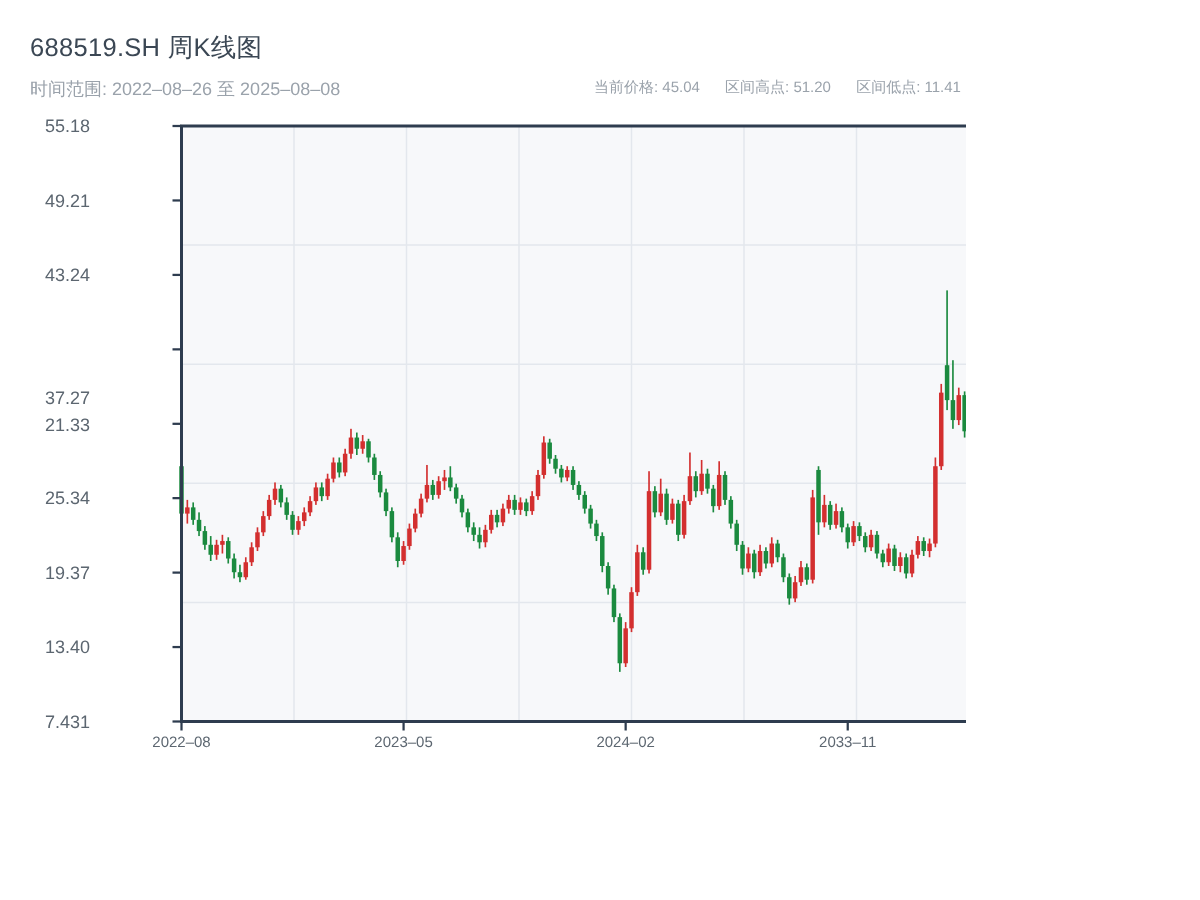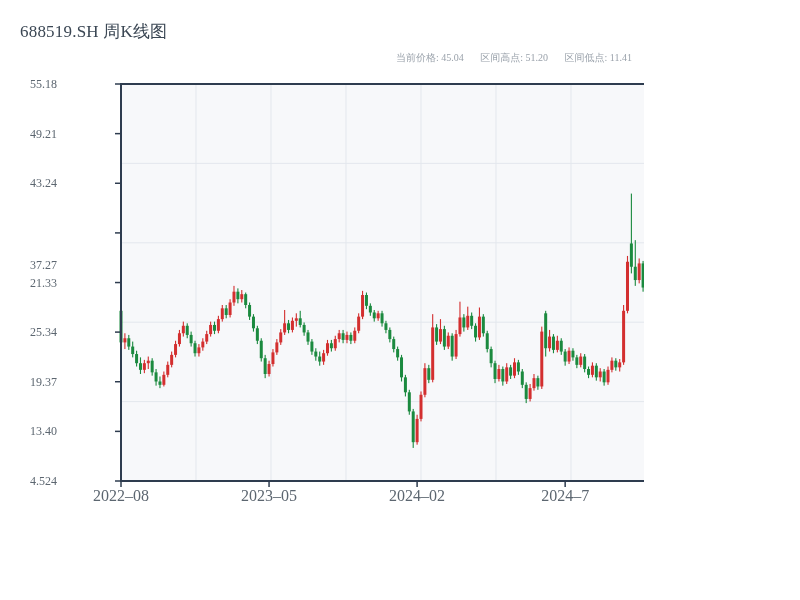--- a/index.html
+++ b/index.html
@@ -1,33 +1,34 @@
 <!DOCTYPE html>
 <html><head>
 <meta charset="utf-8">
 <style>
   html,body{margin:0;padding:0;background:#fff;}
   #app{position:relative;width:644px;height:600px;background:#ffffff;
-       font-family:Liberation Serif, serif;overflow:hidden;}
+       font-family:Liberation Sans, sans-serif;overflow:hidden;}
   .title{position:absolute;left:20px;top:20px;font-size:17px;font-weight:500;
          color:#3b4754;letter-spacing:.2px;}
   .subtitle{position:absolute;left:20px;top:51px;font-size:12px;color:#9aa2ab;}
   .inforow{position:absolute;left:396px;top:51px;font-size:10px;color:#9aa2ab;white-space:nowrap;}
   .inforow span{margin-right:14px;}
   .ylab{position:absolute;left:30px;width:78px;text-align:left;font-size:12px;
         color:#5c6670;line-height:14px;}
-  .xlab{position:absolute;width:80px;text-align:center;font-size:16px;
+  .xlab{position:absolute;width:80px;text-align:center;font-size:10px;
         color:#5c6670;top:489px;line-height:14px;}
   svg{position:absolute;overflow:visible;}
 </style>
 </head>
 <body>
 
 <div id="app">
   <div class="title">688519.SH 周K线图</div>
+  <div class="subtitle">时间范围: 2022–08–26 至 2025–08–08</div>
   <div class="inforow">
     <span>当前价格: 45.04</span>
     <span>区间高点: 51.20</span>
     <span>区间低点: 11.41</span>
   </div>
   <svg id="chart" style="left:113px;top:84px" width="616" height="404" viewBox="-8 0 616 404">
       <rect x="0" y="0" width="600" height="397" fill="#f7f8fa"></rect>
       <line x1="75" y1="0" x2="75" y2="397" stroke="#e3e7ed" stroke-width="1"></line>
       <line x1="150" y1="0" x2="150" y2="397" stroke="#e3e7ed" stroke-width="1"></line>
       <line x1="225" y1="0" x2="225" y2="397" stroke="#e3e7ed" stroke-width="1"></line>
@@ -377,21 +378,21 @@
     </svg>
   <div id="labels">
       <div class="ylab" style="top: 77px;">55.18</div>
       <div class="ylab" style="top: 126.636px;">49.21</div>
       <div class="ylab" style="top: 176.273px;">43.24</div>
       <div class="ylab" style="top: 225.909px; margin-top: 32px;">37.27</div>
       <div class="ylab" style="top: 275.546px;">21.33</div>
       <div class="ylab" style="top: 325.099px;">25.34</div>
       <div class="ylab" style="top: 374.735px;">19.37</div>
       <div class="ylab" style="top: 424.372px;">13.40</div>
-      <div class="ylab" style="top: 474px;">4.524</div>
+      <div class="ylab" style="top: 474px;">7.431</div>
       <div class="xlab" style="left: 81px;">2022–08</div>
       <div class="xlab" style="left: 229.052px;">2023–05</div>
       <div class="xlab" style="left: 377.104px;">2024–02</div>
-      <div class="xlab" style="left: 525.156px;">2024–7</div>
+      <div class="xlab" style="left: 525.156px;">2033–11</div>
       <div class="xlab" style="left: 713px;">2025–07</div>
       <div class="xlab" style="left: 681px;">2025–08</div>
     </div>
 </div>
 
 </body></html>

